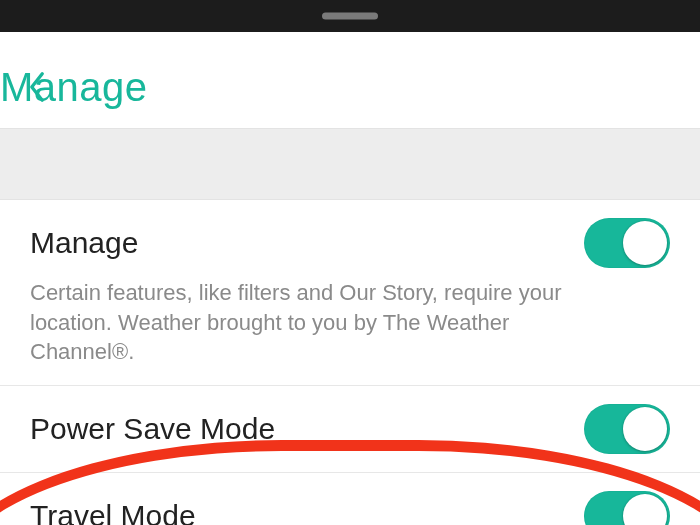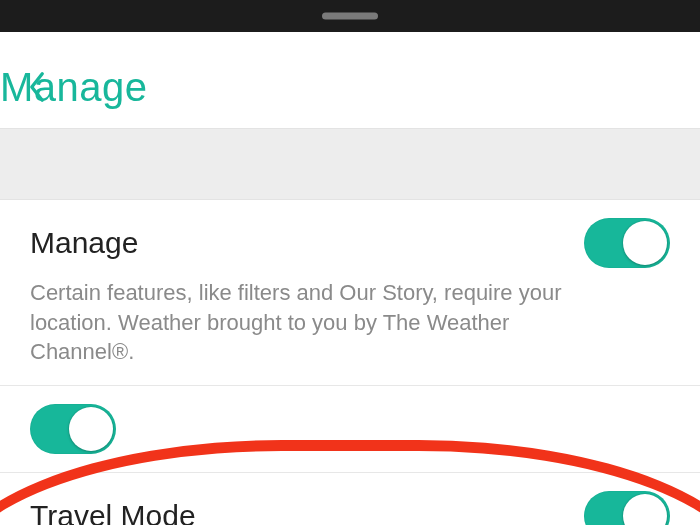--- a/index.html
+++ b/index.html
@@ -137,20 +137,21 @@
       <div class="row-title">Manage</div>
       <div class="toggle">
         <div class="knob"></div>
       </div>
     </div>
     <div class="row-desc">Certain features, like filters and Our Story, require your location. Weather brought to you by The Weather Channel®.</div>
   </div>
 
   <div class="row">
     <div class="row-head">
+      <div class="row-title">Power Save Mode</div>
       <div class="toggle">
         <div class="knob"></div>
       </div>
     </div>
   </div>
 
   <div class="row" style="border-bottom:none;">
     <div class="row-head">
       <div class="row-title">Travel Mode</div>
       <div class="toggle">

